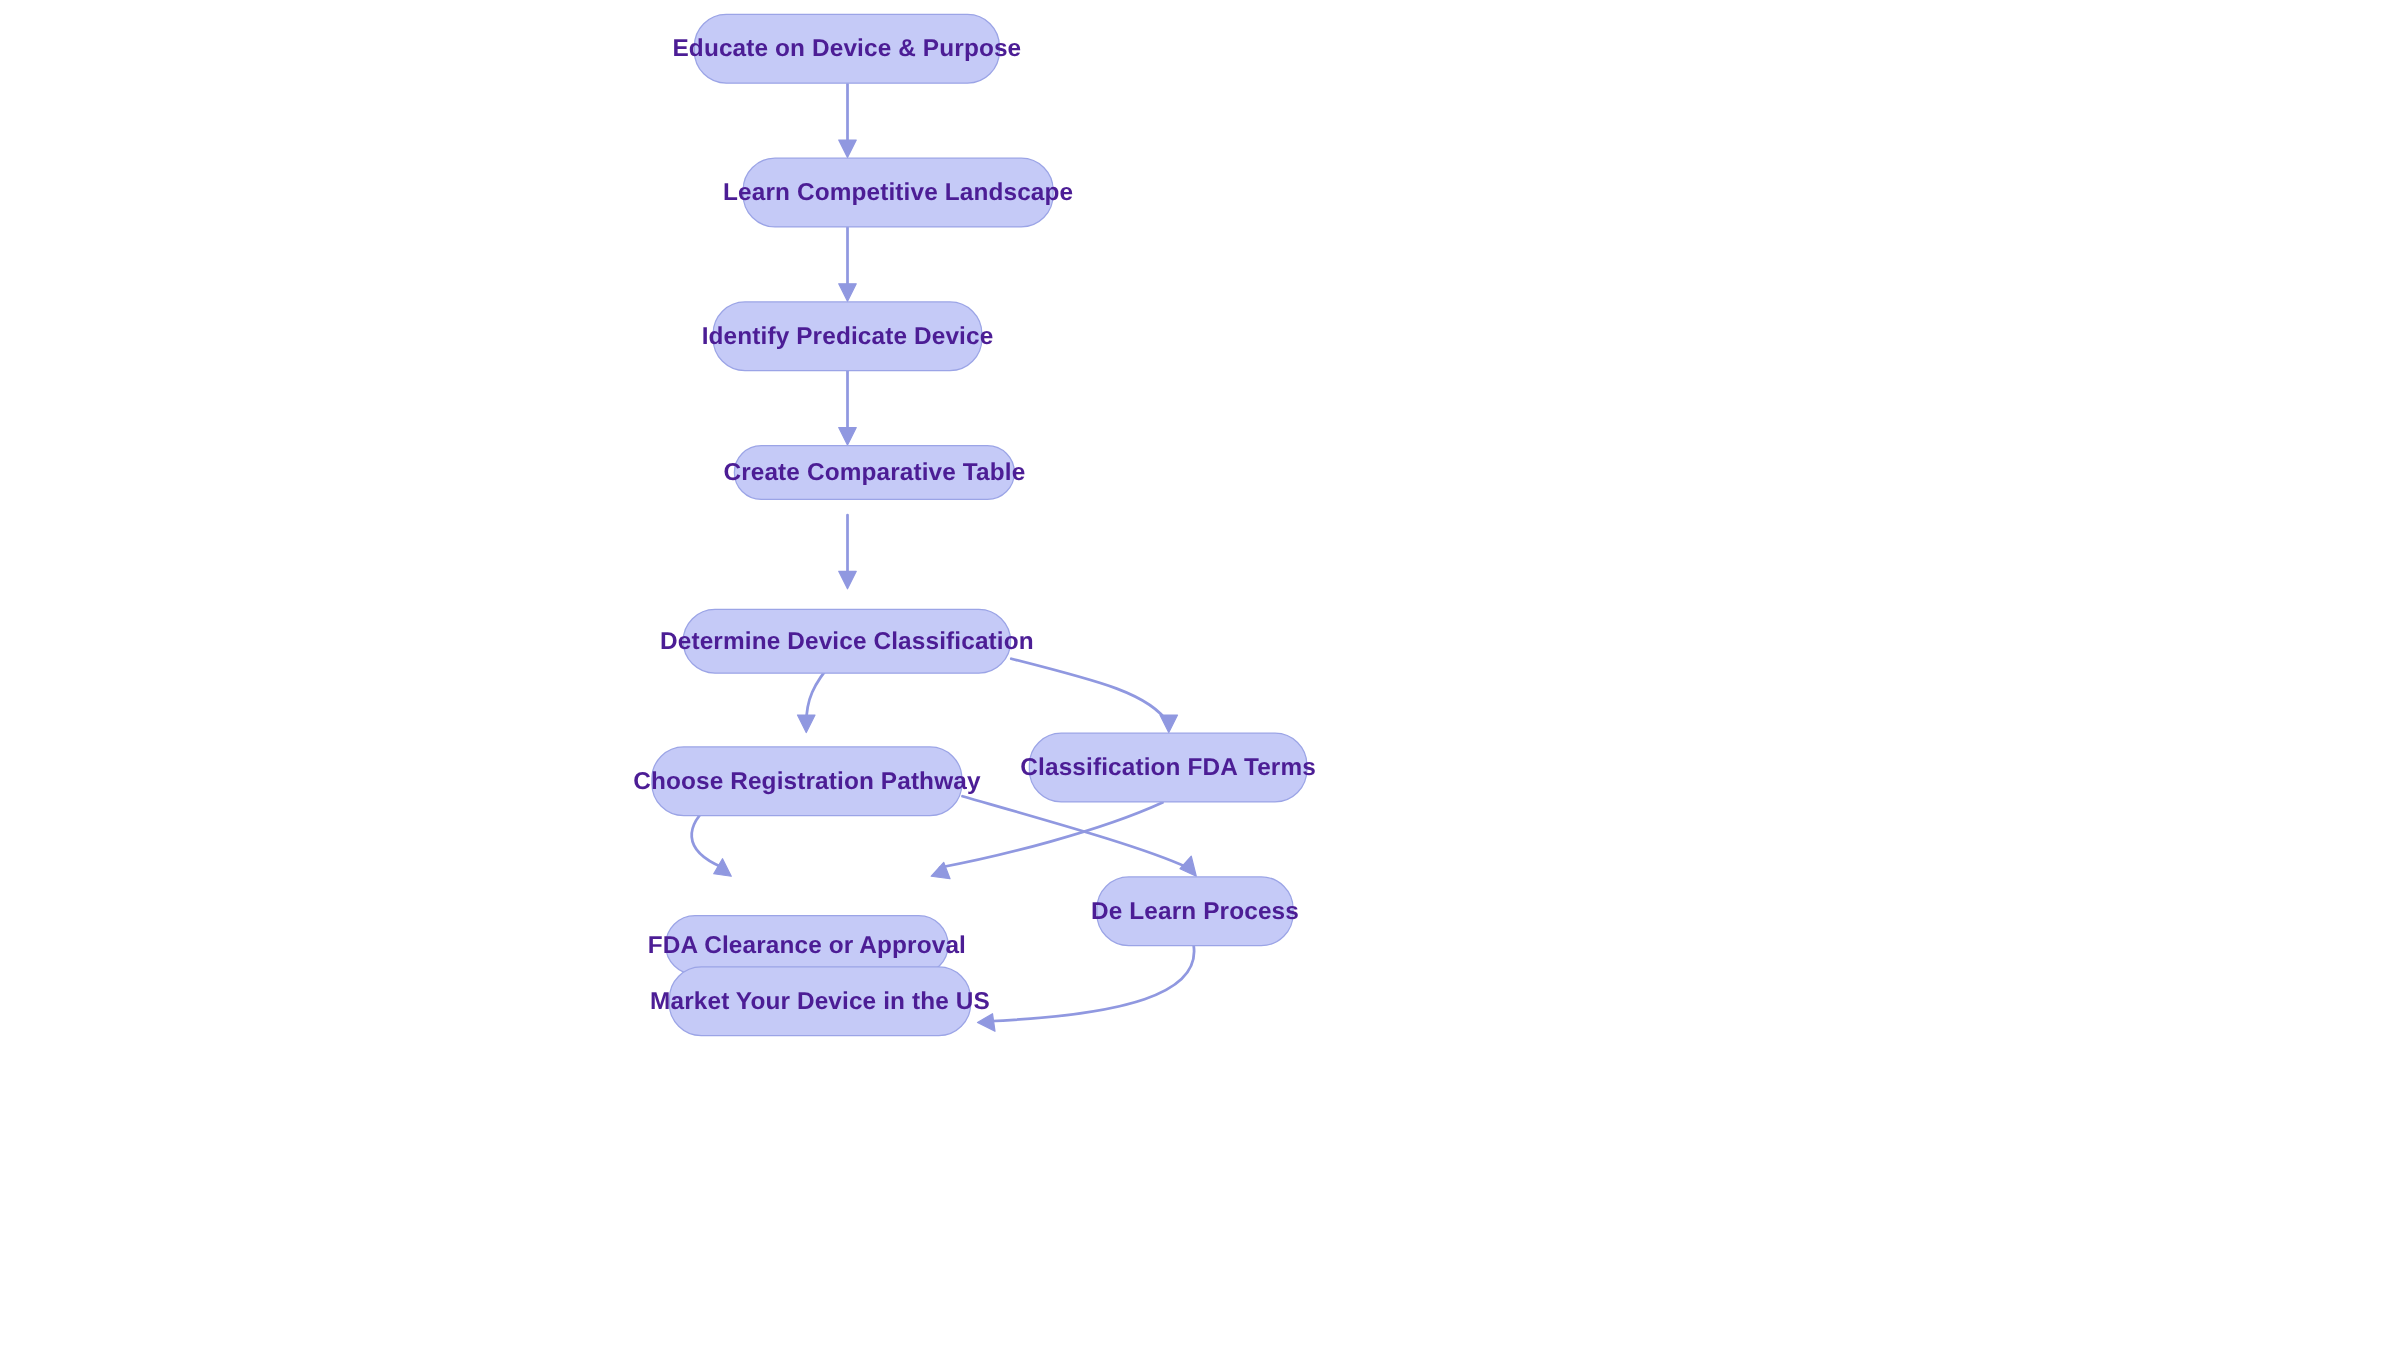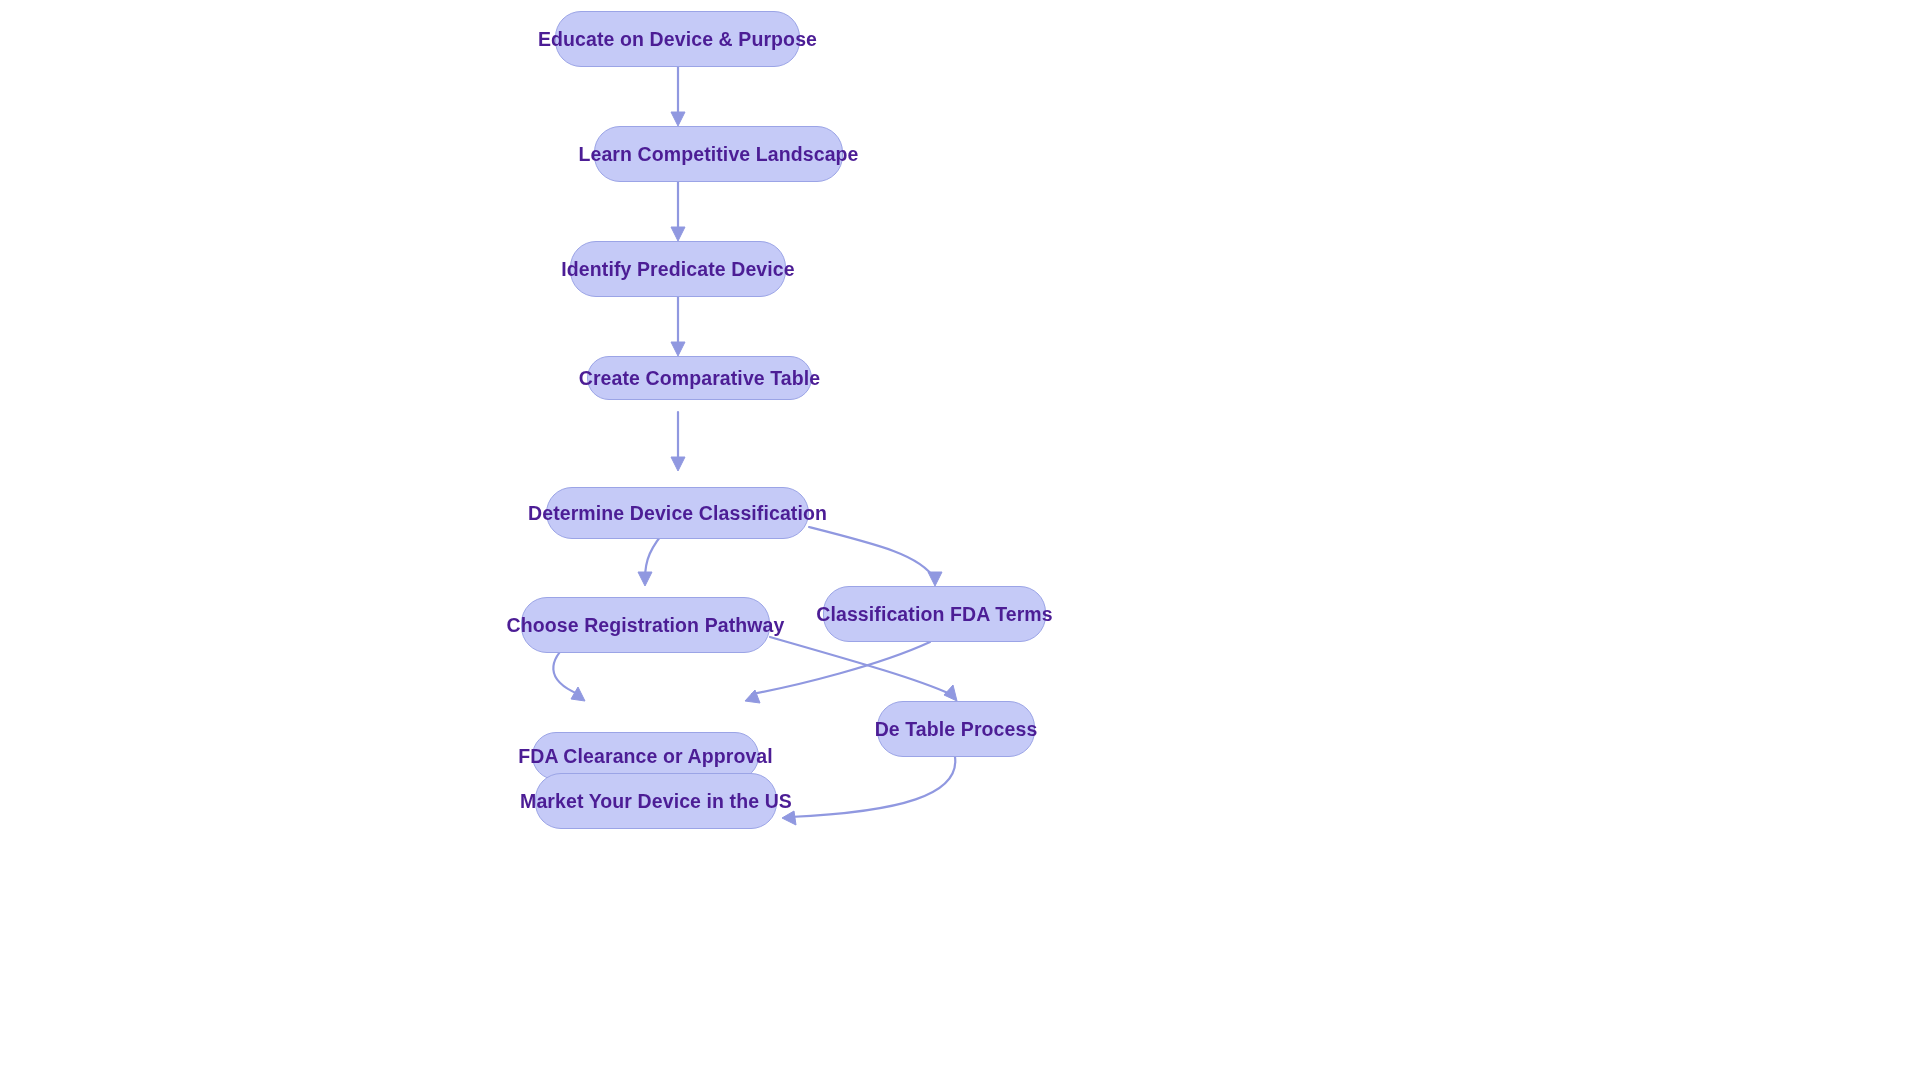--- a/index.html
+++ b/index.html
@@ -121,20 +121,20 @@
       <div class="node" style="left: 521px; top: 586px; width: 249px; height: 56px; margin-top: 11px;">
         <span class="node-label">Choose Registration Pathway</span>
       </div>
       <div class="node" style="left: 823px; top: 586px; width: 223px; height: 56px;">
         <span class="node-label">Classification FDA Terms</span>
       </div>
       <div class="node" style="left: 532px; top: 712px; width: 227px; height: 48px; margin-top: 20px;">
         <span class="node-label">FDA Clearance or Approval</span>
       </div>
       <div class="node" style="left: 877px; top: 701px; width: 158px; height: 56px;">
-        <span class="node-label">De Table Process</span>
+        <span class="node-label">De Learn Process</span>
       </div>
       <div class="node" style="left: 535px; top: 773px; width: 242px; height: 56px;">
         <span class="node-label">Market Your Device in the US</span>
       </div>
     </div>
 
 </div>
 
 </body></html>

